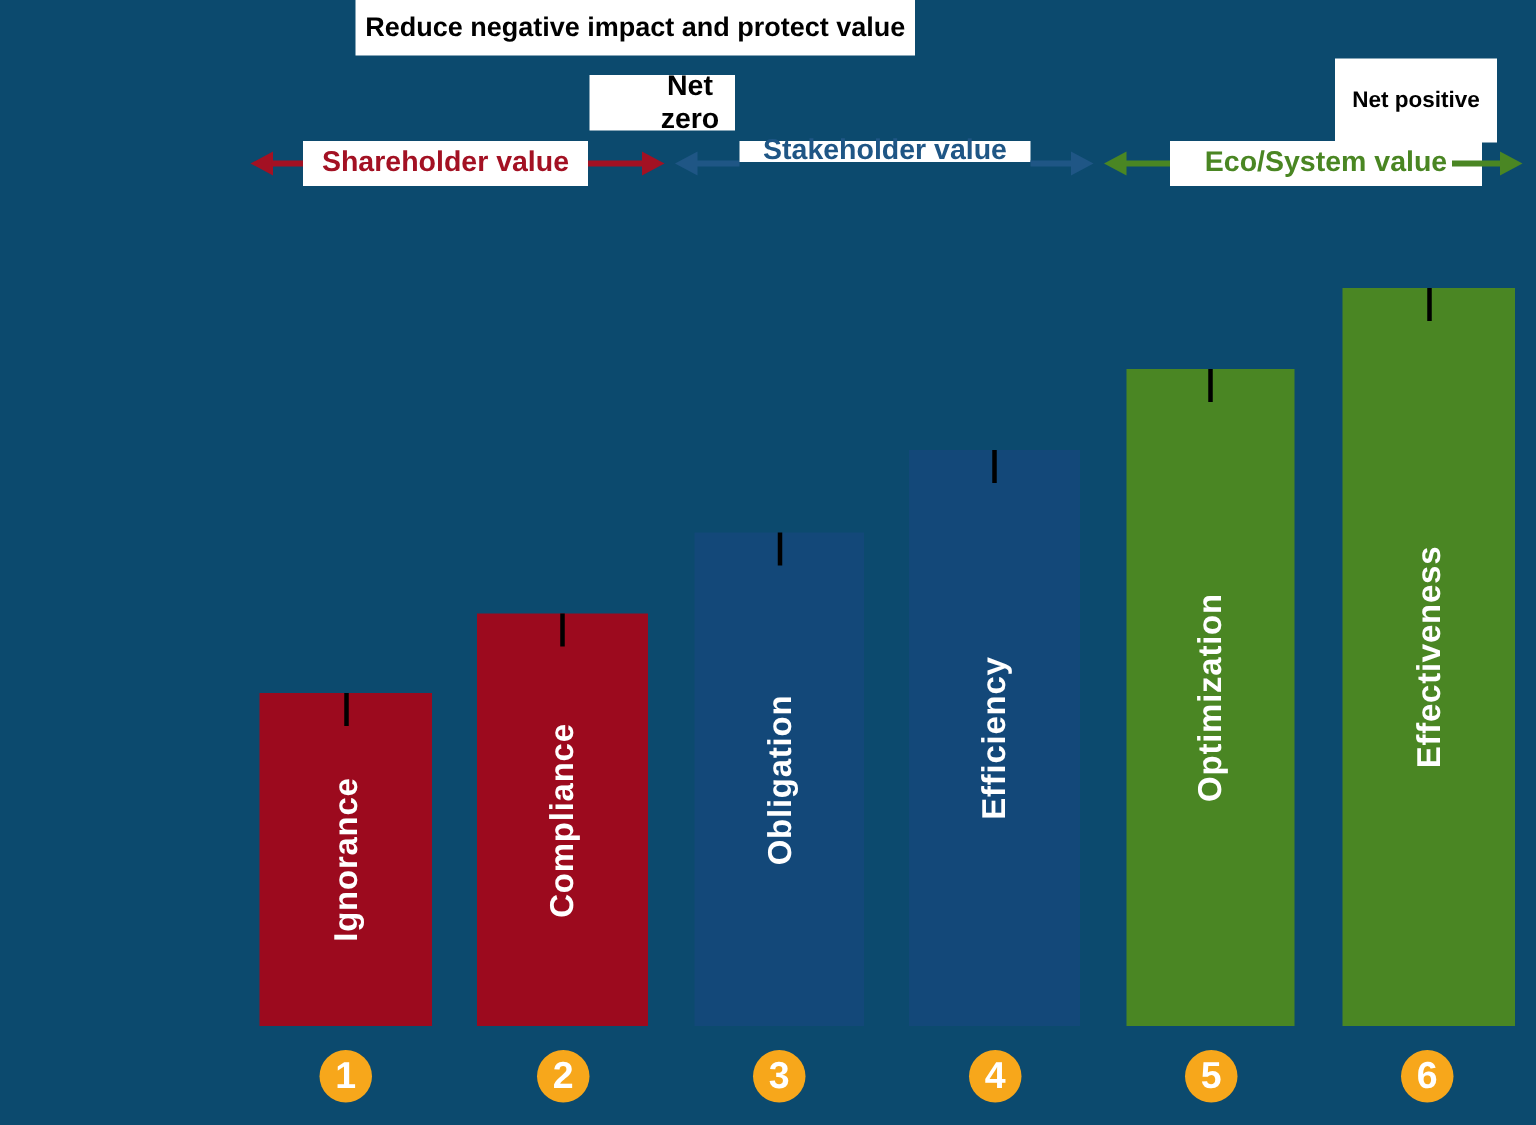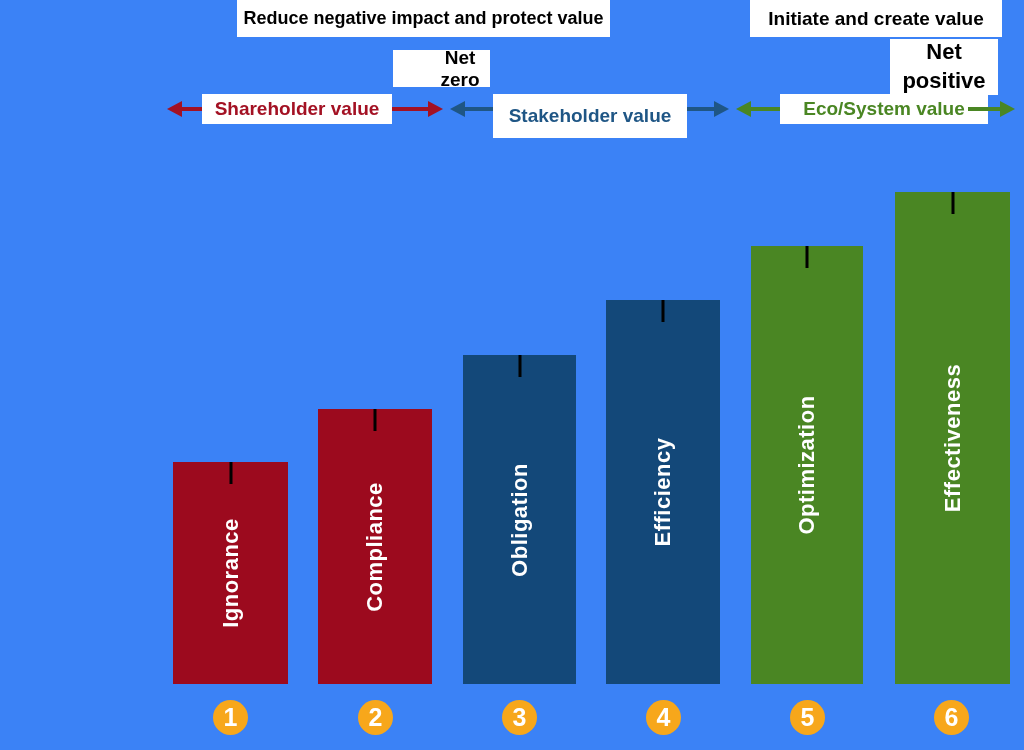--- a/index.html
+++ b/index.html
@@ -1,37 +1,37 @@
 <!DOCTYPE html>
 <html><head>
 <meta charset="utf-8">
 <style>
   html, body { margin: 0; padding: 0; background: #000; }
   .stage {
     position: relative;
     width: 1024px;
     height: 750px;
-    background: #3b82f6;
+    background: #0c4a6e;
     overflow: hidden;
     font-family: "Liberation Sans", "DejaVu Sans", sans-serif;
   }
   .wbox {
     position: absolute;
     background: #ffffff;
     color: #000000;
     font-weight: bold;
     display: flex;
     align-items: center;
     justify-content: center;
     text-align: center;
     box-sizing: border-box;
   }
   .banner { font-size: 18px; }
   .banner2 { font-size: 19px; }
-  .netpos { font-size: 22px; line-height: 1.3; padding: 0 6px; }
+  .netpos { font-size: 15px; line-height: 1.3; padding: 0 6px; }
   .range-label { font-size: 19px; }
   .red-text   { color: #A31123; text-align: right; }
   .blue-text  { color: #1F5685; }
   .green-text { color: #4A8623; }
 
   .arrow-line { position: absolute; top: 107px; height: 4px; }
   .arrow-head {
     position: absolute; top: 101px; width: 0; height: 0;
     border-top: 8px solid transparent;
     border-bottom: 8px solid transparent;
@@ -65,34 +65,33 @@
     font-weight: bold; font-size: 25px;
     display: flex; align-items: center; justify-content: center;
   }
 </style>
 </head>
 <body>
 
 <div class="stage">
 
   <div class="wbox banner" style="left:237px; top:0; width:373px; height:37px;">Reduce negative impact and protect value</div>
-  <div class="wbox banner2" style="left:750px; top:0; width:252px; height:37px;">Initiate and create value</div>
 
   <div class="wbox banner2" style="left:393px; top:50px; width:97px; height:37px;padding-left:37px;">Net zero</div>
   <div class="wbox netpos" style="left:890px; top:39px; width:108px; height:56px;">Net positive</div>
 
   <div class="arrow-head head-left red" style="left:167px;"></div>
   <div class="arrow-line line-red" style="left:181px; width:21px;"></div>
   <div class="wbox range-label red-text" style="left:202px; top:94px; width:190px; height:30px;">Shareholder value</div>
   <div class="arrow-line line-red" style="left:392px; width:36px;"></div>
   <div class="arrow-head head-right red" style="left:428px;"></div>
 
   <div class="arrow-head head-left blue" style="left:450px;"></div>
   <div class="arrow-line line-blue" style="left:464px; width:29px;"></div>
-  <div class="wbox range-label blue-text" style="left:493px; top:94px; width:194px; height:44px;">Stakeholder value</div>
+  <div class="wbox range-label blue-text" style="left:493px; top:94px; width:194px; height:14px;">Stakeholder value</div>
   <div class="arrow-line line-blue" style="left:687px; width:28px;"></div>
   <div class="arrow-head head-right blue" style="left:714px;"></div>
 
   <div class="arrow-head head-left green" style="left:736px;"></div>
   <div class="arrow-line line-green" style="left:750px; width:30px;"></div>
   <div class="wbox range-label green-text" style="left:780px; top:94px; width:208px; height:30px;">Eco/System value</div>
   <div class="arrow-line line-green" style="left:968px; width:33px;"></div>
   <div class="arrow-head head-right green" style="left:1000px;"></div>
 
   <div class="bar" style="left: 173px; top: 462px; width: 115px; height: 222px; background: rgb(156, 10, 30);">

